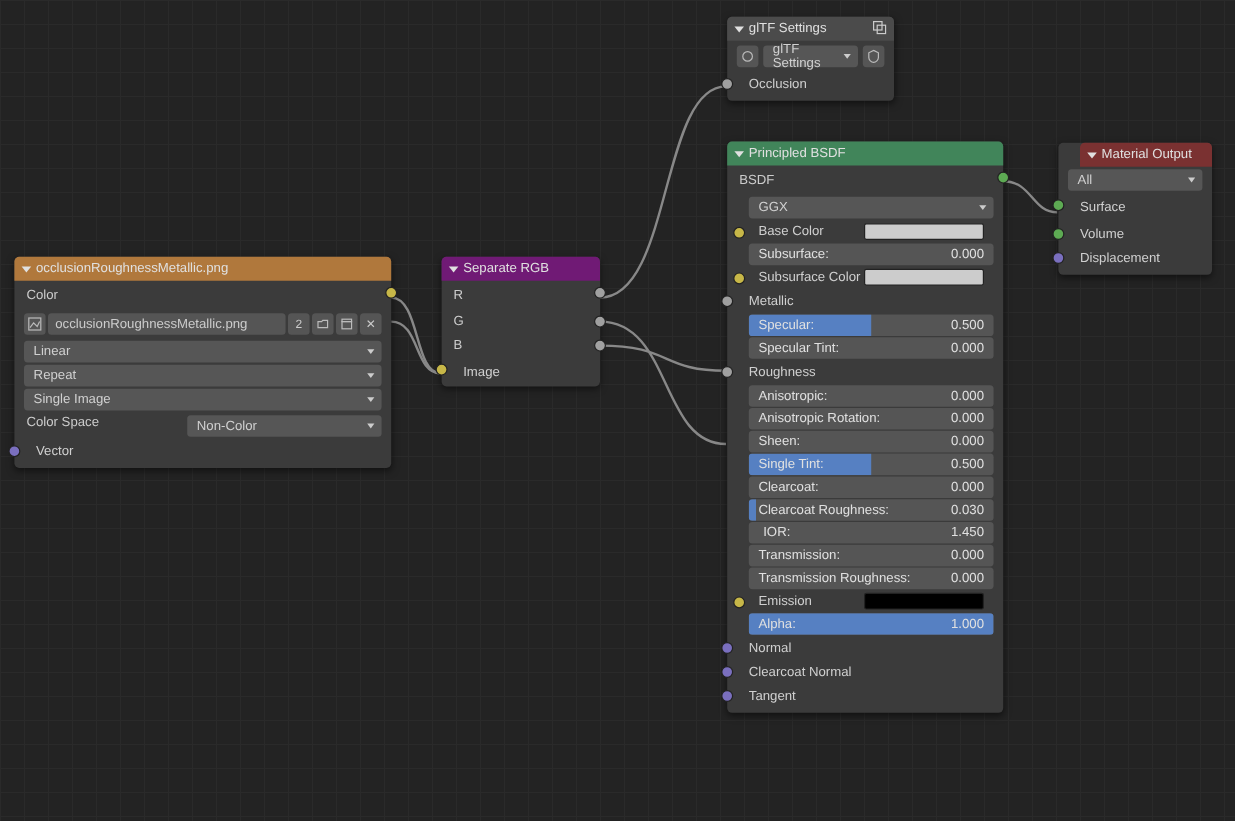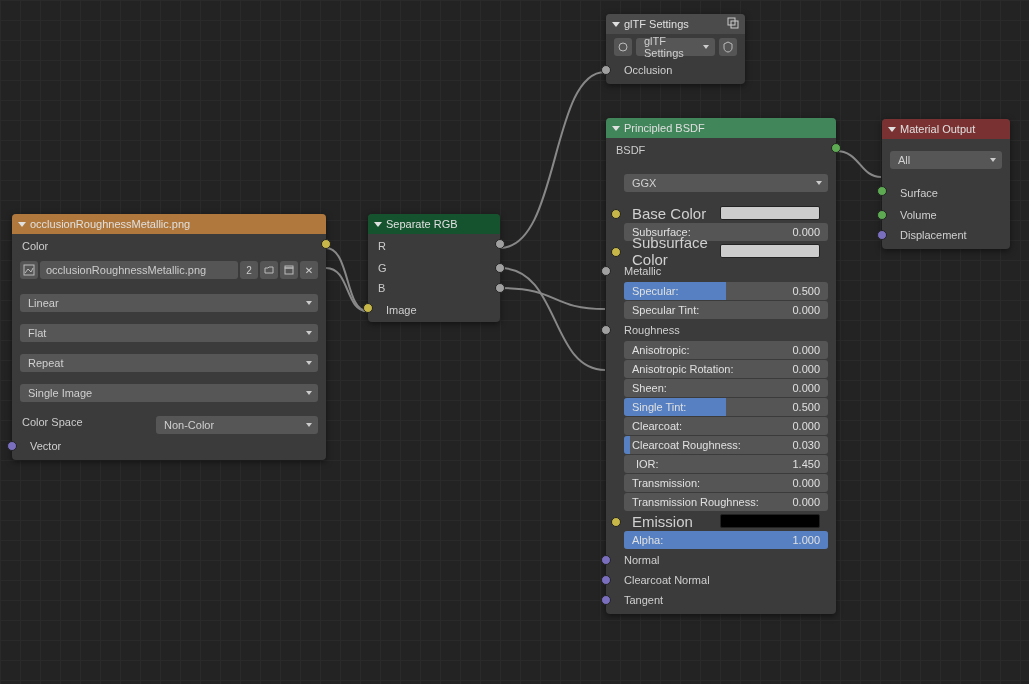--- a/index.html
+++ b/index.html
@@ -35,24 +35,24 @@
     color: #e0e0e0;
     font-size: 11px;
   }
   .node-header .tri {
     width: 0; height: 0;
     border-left: 4px solid transparent;
     border-right: 4px solid transparent;
     border-top: 5px solid #e0e0e0;
   }
   .hdr-orange { background: #b0783c; }
-  .hdr-blue   { background: #14532d; }
+  .hdr-blue   { background: #701a75; }
   .hdr-gray   { background: #4b4b4b; }
   .hdr-green  { background: #41855a; }
-  .hdr-red    { background: #7a3131; }
+  .hdr-red    { background: #7a3131; margin-left: 18px; }
   .row {
     height: 20px;
     display: flex;
     align-items: center;
     padding: 0 10px;
     position: relative;
     font-size: 11px;
   }
   .row.right { }
   .socket {
@@ -67,21 +67,21 @@
   .c-purple { background: #7a6fbf; }
   .c-green  { background: #5daa53; }
 
   .dropdown {
     background: #565656;
     border-radius: 3px;
     height: 18px;
     display: flex;
     align-items: center;
     padding: 0 8px;
-    margin: 12px 8px;
+    margin: 2px 8px;
     font-size: 11px;
     position: relative;
     color: #d0d0d0;
   }
   .dropdown::after {
     content: "";
     position: absolute;
     right: 6px; top: 7px;
     width: 0; height: 0;
     border-left: 3px solid transparent;
@@ -103,21 +103,21 @@
   .slider .fill {
     position: absolute; left: 0; top: 0; bottom: 0;
     background: #5680c2;
   }
   .slider .t { position: relative; flex: 1; color: #e0e0e0; }
   .slider .v { position: relative; color: #e0e0e0; }
   .colorbox {
     height: 18px; margin: 1px 8px 1px 18px;
     border-radius: 3px;
     display: flex; align-items: center; padding: 0 8px;
-    font-size: 15px;
+    font-size: 11px;
     position: relative;
   }
   .cbox-label { flex: 1; color: #d0d0d0; }
   .cbox-sw {
     width: 100px; height: 14px; border-radius: 2px;
     border: 1px solid #222;
   }
   .small-btn {
     width: 18px; height: 18px; background: #555; border-radius: 3px;
     display: inline-flex; align-items: center; justify-content: center;
@@ -189,23 +189,20 @@
           <rect x="1" y="3" width="8" height="6" fill="none" stroke="#bbb"></rect>
           <rect x="1" y="1" width="8" height="2" fill="none" stroke="#bbb"></rect>
         </svg>
     </div>
     <div class="small-btn">✕</div>
   </div>
   <div class="dropdown">
       <span>Linear</span>
     </div>
   <div class="dropdown">
-      <span>Flat</span>
-    </div>
-  <div class="dropdown">
       <span>Repeat</span>
     </div>
   <div class="dropdown">
       <span>Single Image</span>
     </div>
   <div class="cs-row">
     <span style="width:130px;padding-left:2px">Color Space</span>
     <div class="dropdown">
         <span>Non-Color</span>
       </div>

